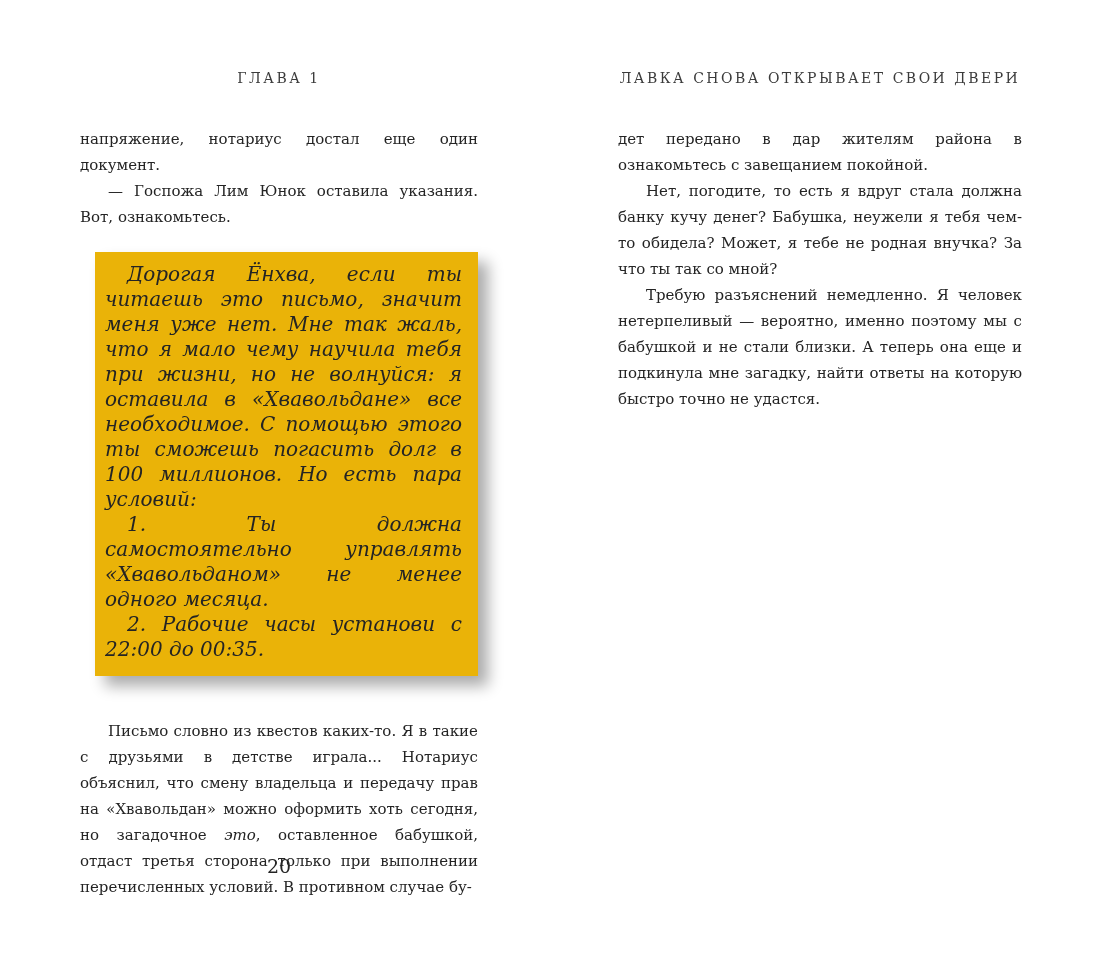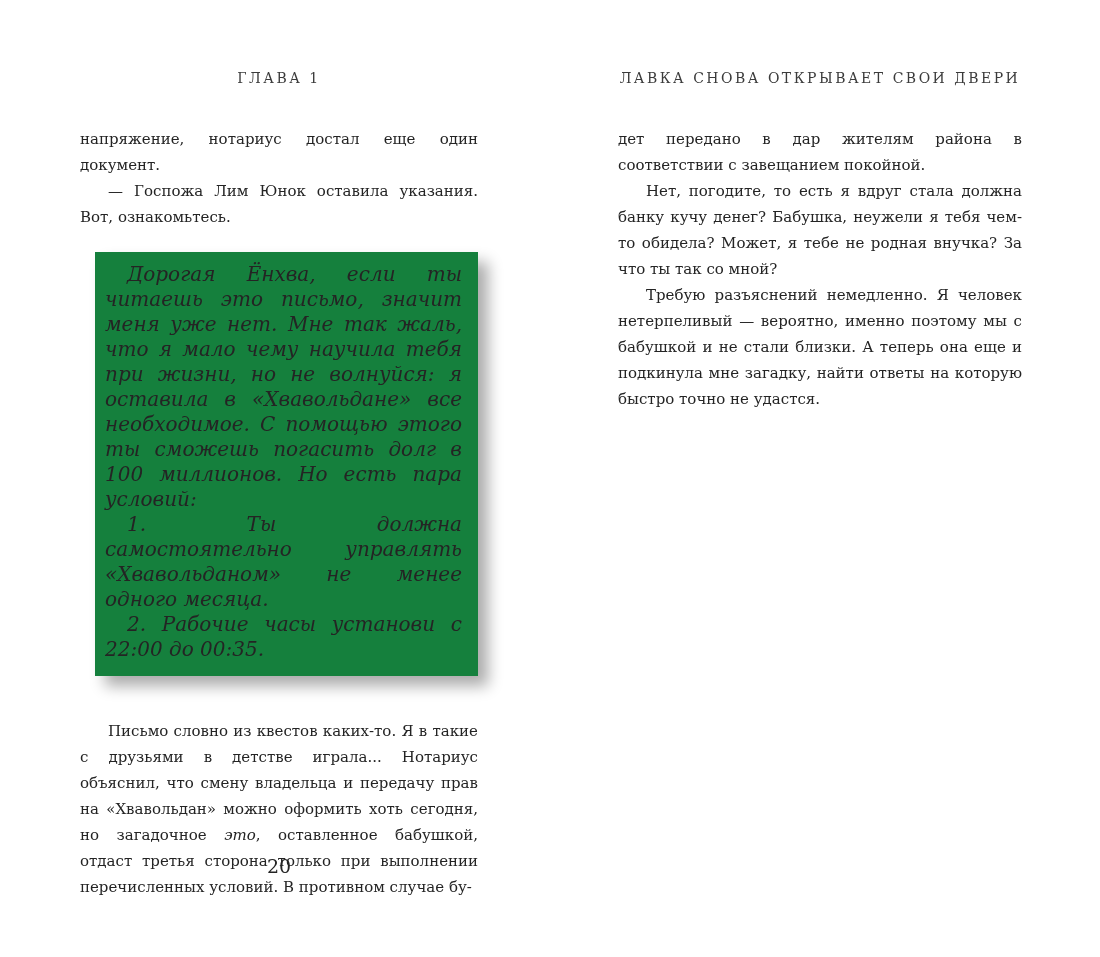--- a/index.html
+++ b/index.html
@@ -35,21 +35,21 @@
   .body-text p {
     margin: 0;
     font-size: 15px;
     line-height: 26px;
     text-align: justify;
     text-indent: 0;
   }
   .body-text p.indent { text-indent: 28px; }
 
   .letter-box {
-    background: #15803d;
+    background: #eab308;
     box-shadow: 10px 10px 14px rgba(0, 0, 0, 0.33);
     margin: 22px 0 0 15px;
     width: 357px;
     min-height: 338px;
     padding: 10px 16px 14px 10px;
   }
   .letter-box p {
     margin: 0;
     font-style: italic;
     font-size: 20px;
@@ -94,19 +94,19 @@
         <p class="indent">Письмо словно из квестов каких-то. Я в такие с друзьями в детстве играла... Нотариус объяснил, что смену владельца и передачу прав на «Хвавольдан» можно оформить хоть сегодня, но загадочное <i>это</i>, оставленное бабушкой, отдаст третья сторона только при выполнении перечисленных условий. В противном случае  бу-</p>
       </div>
 
     <div class="page-number">20</div>
   </section>
 
   <section class="page right">
     <div class="running-head">ЛАВКА СНОВА ОТКРЫВАЕТ СВОИ ДВЕРИ</div>
 
     <div class="body-text">
-        <p class="">дет передано в дар жителям района в соответствии с завещанием покойной.</p>
+        <p class="">дет передано в дар жителям района в ознакомьтесь с завещанием покойной.</p>
         <p class="indent">Нет, погодите, то есть я вдруг стала должна банку кучу денег? Бабушка, неужели я тебя чем-то обидела? Может, я тебе не родная внучка? За что ты так со мной?</p>
         <p class="indent">Требую разъяснений немедленно. Я человек нетерпеливый — вероятно, именно поэтому мы с бабушкой и не стали близки. А теперь она еще и подкинула мне загадку, найти ответы на которую быстро точно не удастся.</p>
       </div>
   </section>
 
 </div>
 
 </body></html>

